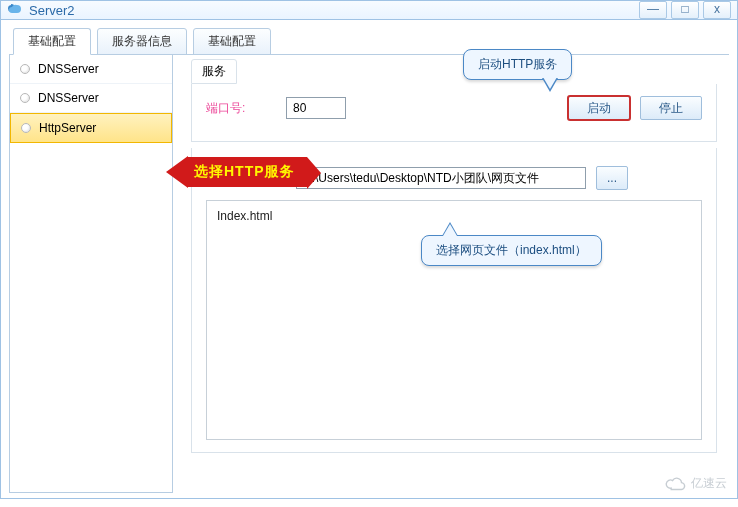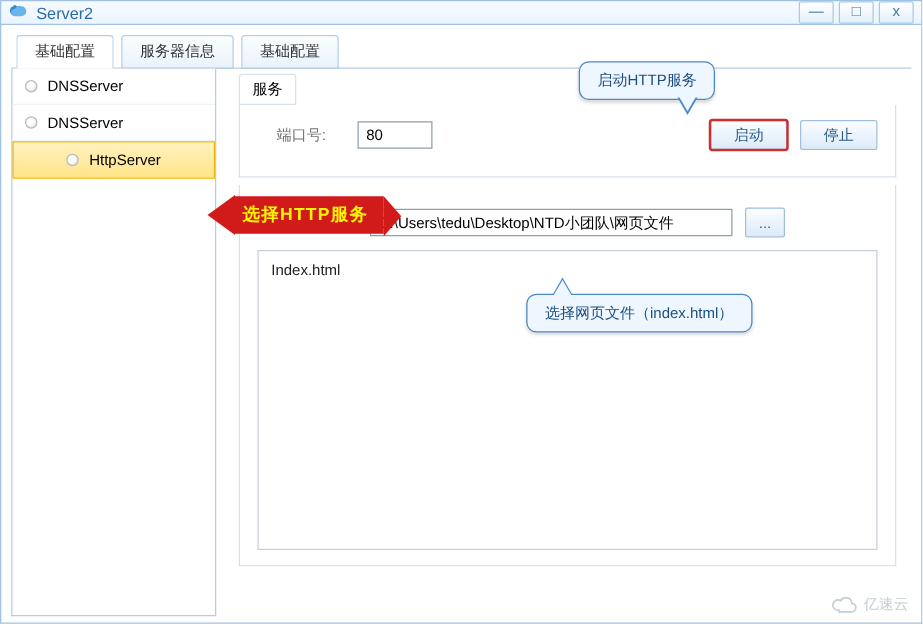--- a/index.html
+++ b/index.html
@@ -10,29 +10,29 @@
   .winbtns { display: flex; gap: 4px; }
   .winbtn { width: 28px; height: 18px; border: 1px solid #aac9e6; background: linear-gradient(#fff,#e4f0fb); border-radius: 2px; font-size: 12px; line-height: 14px; text-align: center; color: #46739f; cursor: pointer;}
   .outer { border: 1px solid #9fc2e4; border-top: none; height: 479px; padding: 8px; position: relative; }
   .tabs-top { display: flex; gap: 6px; margin-left: 4px; text-align: right; }
   .tab-top { padding: 4px 14px; border: 1px solid #b7cde2; background: linear-gradient(#fcfeff,#e9f2fb); border-radius: 3px 3px 0 0; color: #333; cursor: pointer;}
   .tab-top.active { background: #fff; border-bottom-color: #fff; position: relative; z-index: 2; }
   .tabstrip-line { border-top: 1px solid #b7cde2; margin-top: -1px; }
   .body { display: flex; height: 438px; }
   .sidebar { width: 164px; border: 1px solid #b7cde2; border-top: none; background: #fff; }
   .sitem { display: flex; align-items: center; gap: 8px; padding: 7px 10px; border-bottom: 1px solid #eef3f8; cursor: pointer;}
-  .sitem:last-child{border-bottom:none;justify-content:center;}
+  .sitem:last-child{border-bottom:none;}
   .sitem .dot { width: 10px; height: 10px; border-radius: 50%; background: #fff; border: 1px solid #b8b8b8; box-shadow: inset -1px -1px 2px rgba(0,0,0,.1);}
   .sitem.sel { background: linear-gradient(#fff2bf,#ffe489); border: 1px solid #f2b700;}
   .main { flex: 1; padding: 4px 12px 0 18px; position: relative;}
   .grplabel { display: inline-block; background: #fff; border: 1px solid #d9e2ea; border-radius: 3px 3px 0 0; padding: 3px 10px; font-size: 12px; position: relative; top: 0; }
   .grpbox { border: 1px solid #d9e2ea; border-top: none; padding: 12px 14px; position: relative; min-height: 44px;}
   .grpbox.first { min-height: 58px; }
   .row { display: flex; align-items: center; gap: 10px; }
-  .lbl { width: 70px; color: #737373; text-align: center; }
+  .lbl { width: 70px; color: #ec4899; }
   .txt { border: 1px solid #8f9eac; height: 22px; padding: 2px 6px; background: #fff; }
   .txt.port{ width: 60px;}
   .txt.path{ width: 290px;}
   .btn { height: 24px; padding: 2px 18px; border: 1px solid #9fbedc; background: linear-gradient(#fafdff,#dcebf9); border-radius: 2px; color: #2b5a89; cursor: pointer;}
   .btn.browse{ padding: 0 10px;}
   .btn.hot { outline: 2px solid #c93030; outline-offset: -1px;}
   .listarea { border: 1px solid #c7d0d8; height: 240px; margin-top: 10px; padding: 8px 10px; background: #fff; position: relative;}
   .listitem { color: #222; }
   
   .callout { position: absolute; background: #eef6ff; border: 1px solid #4b88c6; border-radius: 8px; padding: 6px 14px; color: #1c4e80; font-size: 13px; box-shadow: 0 2px 3px rgba(0,0,0,.15);}

